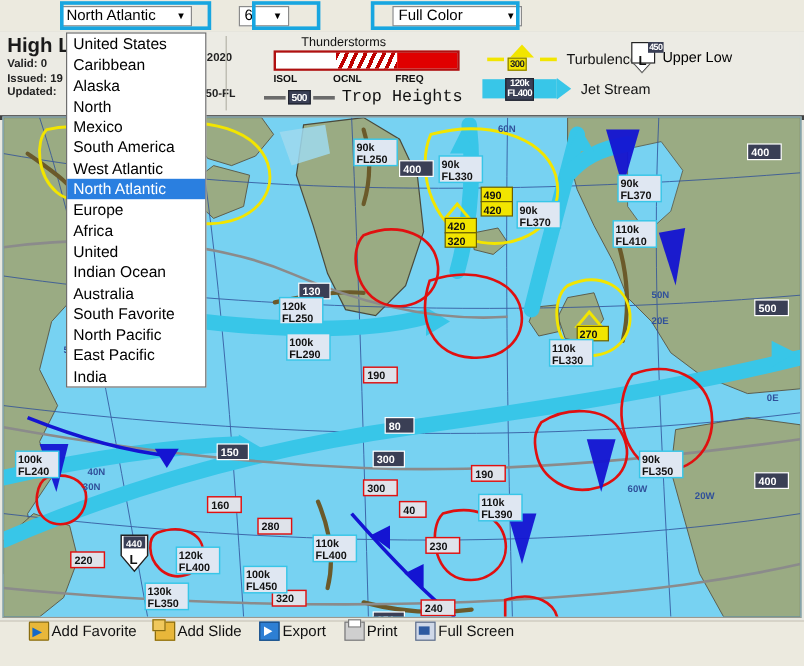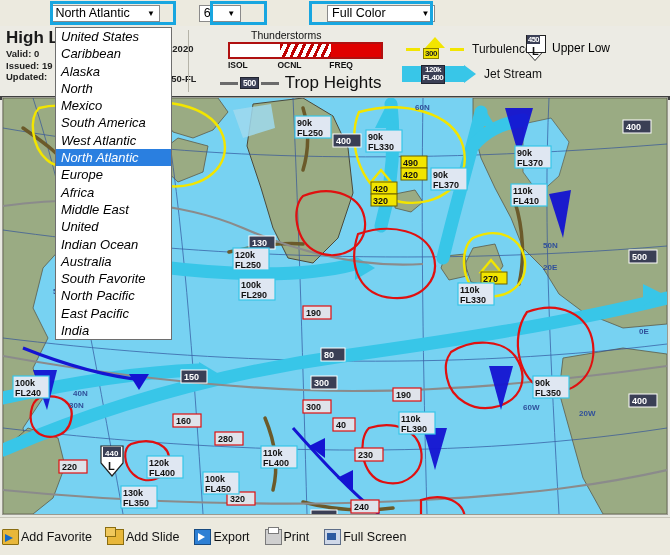--- a/index.html
+++ b/index.html
@@ -64,21 +64,21 @@
   .ts-ocnl{flex:1;background:repeating-linear-gradient(115deg,#c00000 0 3px,#ffffff 3px 7px);}
   .ts-freq{flex:1;background:#e00000;}
   .lg-ts-labels{position:absolute;left:16px;top:31px;width:155px;display:flex;}
   .lg-ts-labels span{flex:1;text-align:center;font-size:8.5px;color:#111;font-weight:bold;}
   .lg-trop{position:absolute;left:24px;top:44px;display:flex;align-items:center;}
   .trop-line{width:18px;height:3px;background:#6b6b6b;}
   .trop-chip{
     background:#3a3f55;color:#fff;font-size:8.5px;font-weight:bold;
     padding:0 2px;border:1px solid #20232f;margin:0 2px;letter-spacing:-0.5px;
   }
-  .lg-trop .txt{font-size:17px;color:#111;margin-left:6px;}
+  .lg-trop .txt{font-size:14px;color:#111;margin-left:6px;font-family:Liberation Mono, monospace;}
   .lg-turb{position:absolute;left:210px;top:8px;display:flex;align-items:center;}
   .turb-dash{width:14px;height:3px;background:#f2e500;}
   .turb-sym{position:relative;width:26px;height:24px;margin:0 2px;}
   .turb-sym .cap{
     position:absolute;left:3px;top:0px;width:0;height:0;
     border-left:10px solid transparent;border-right:10px solid transparent;
     border-bottom:11px solid #f2e500;
   }
   .turb-sym .chip{
     position:absolute;left:1px;top:11px;background:#f2e500;color:#222;
@@ -106,52 +106,52 @@
   .ulow-sym .shield{
     position:absolute;left:0;top:0;width:18px;height:16px;background:#fff;
     border:1px solid #222;
   }
   .ulow-sym .tip{
     position:absolute;left:0px;top:15px;width:0;height:0;
     border-left:9px solid transparent;border-right:9px solid transparent;
     border-top:10px solid #fff;filter:drop-shadow(0 1px 0 #222);
   }
   .ulow-sym .num{
-    position:absolute;left:1px;top:0px;background:#3a3f55;color:#fff;
+    position:absolute;left:14px;top:0px;background:#3a3f55;color:#fff;
     font-size:7.5px;font-weight:bold;padding:0 1px;letter-spacing:-0.5px;
   }
   .ulow-sym .lch{
     position:absolute;left:6px;top:10px;font-size:11px;color:#111;font-weight:bold;
   }
   .lg-ulow .txt{font-size:12px;color:#000000;margin-left:6px;}
 
   
   #maparea{
     position:absolute;left:2px;top:97px;width:666px;height:418px;
     background:#7dd3fc;overflow:hidden;border:1px solid #9a9a90;box-sizing:border-box;
   }
   #mapsvg{display:block;}
 
   
   #dropdown{
     position:absolute;left:55px;top:27px;width:117px;
     background:#ffffff;border:1px solid #6e6e6e;
-    z-index:50;padding:0;box-sizing:border-box;font-style:italic;
+    z-index:50;padding:0;box-sizing:border-box;
   }
   .dd-item{
     font-size:13px;line-height:17.3px;height:17.3px;color:#000;
     padding-left:5px;white-space:nowrap;overflow:hidden;
   }
   .dd-item.sel{background:#2a7fe0;color:#fff;}
 
   
   #toolbar{
     position:absolute;left:0;top:517px;width:670px;height:38px;
     background:#eceadf;border-top:1px solid #c8c6ba;
-    display:flex;align-items:center;padding-left:2px;box-sizing:border-box;
+    display:flex;align-items:flex-start;padding-left:24px;box-sizing:border-box;
   }
   .tb-item{display:flex;align-items:center;margin-right:15px;cursor:default;}
   .tb-item .lbl{font-size:12.5px;color:#111;margin-left:2px;white-space:nowrap;}
   .tb-ico{width:15px;height:14px;position:relative;}
   .ico-fav{background:#e8b73a;border:1px solid #8a6d10;border-radius:1px;}
   .ico-fav:after{content:"";position:absolute;left:2px;top:4px;width:0;height:0;
     border-top:4px solid transparent;border-bottom:4px solid transparent;border-left:8px solid #1569c7;}
   .ico-slide{background:#e8b73a;border:1px solid #8a6d10;}
   .ico-slide:after{content:"";position:absolute;left:-3px;top:-3px;width:9px;height:8px;
     background:#f0c85c;border:1px solid #8a6d10;}
@@ -623,21 +623,20 @@
     <div class="dd-item">United States</div>
     <div class="dd-item">Caribbean</div>
     <div class="dd-item">Alaska</div>
     <div class="dd-item">North</div>
     <div class="dd-item">Mexico</div>
     <div class="dd-item">South America</div>
     <div class="dd-item">West Atlantic</div>
     <div class="dd-item sel">North Atlantic</div>
     <div class="dd-item">Europe</div>
     <div class="dd-item">Africa</div>
-    <div class="dd-item">Middle East</div>
     <div class="dd-item">United</div>
     <div class="dd-item">Indian Ocean</div>
     <div class="dd-item">Australia</div>
     <div class="dd-item">South Favorite</div>
     <div class="dd-item">North Pacific</div>
     <div class="dd-item">East Pacific</div>
     <div class="dd-item">India</div>
   </div>
 
 <div id="toolbar">

